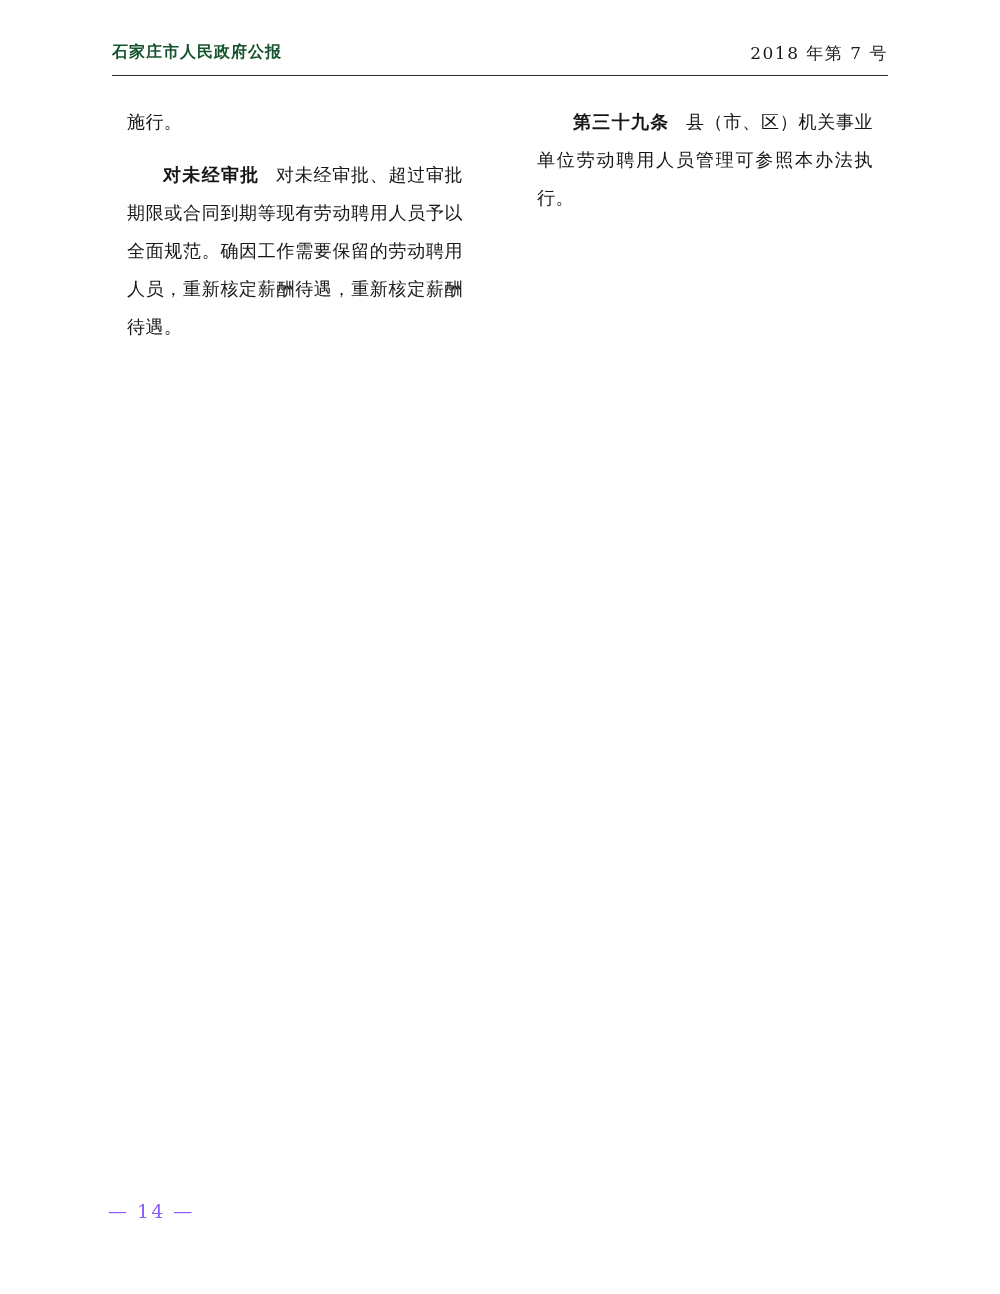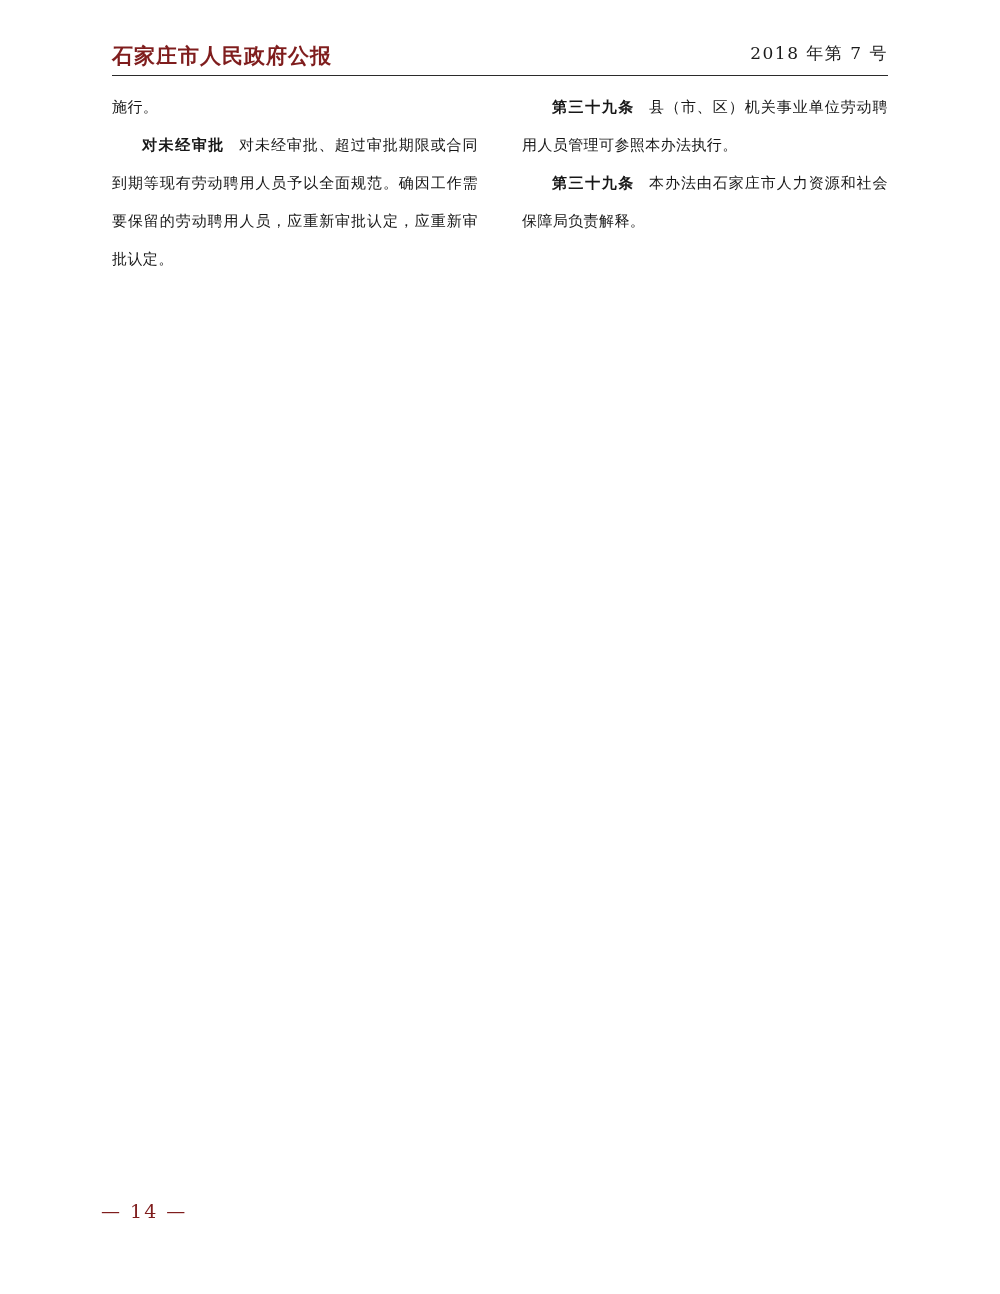--- a/index.html
+++ b/index.html
@@ -28,24 +28,24 @@
     left: 112px;
     top: 42px;
     width: 776px;
     height: 34px;
     display: flex;
     justify-content: space-between;
     align-items: flex-start;
   }
   .header-left {
     font-family: "DejaVu Serif", "Liberation Serif", serif;
-    font-size: 21px;
+    font-size: 16px;
     font-weight: 700;
     letter-spacing: 1px;
-    color: #7f1d1d;
+    color: #14532d;
     white-space: nowrap;
   }
   .header-right {
     font-family: "DejaVu Serif", "Liberation Serif", serif;
     font-size: 17px;
     letter-spacing: 1.5px;
     color: #1b1b1b;
     white-space: nowrap;
     text-align: right;
   }
@@ -64,22 +64,22 @@
     left: 112px;
     top: 88px;
     width: 776px;
     display: flex;
     justify-content: space-between;
   }
   .col {
     width: 366px;
   }
   .col p {
-    margin: 0;
-    font-size: 15px;
+    margin: 15px;
+    font-size: 18px;
     line-height: 38px;
     text-align: justify;
     text-justify: inter-ideograph;
     letter-spacing: 0.4px;
     color: #171717;
   }
   .col p.indent {
     text-indent: 2em;
   }
   .col p .lead {
@@ -87,27 +87,27 @@
     letter-spacing: 1px;
   }
   .col p .gap {
     display: inline-block;
     width: 0.9em;
   }
 
   
   .folio {
     position: absolute;
-    left: 101px;
+    left: 108px;
     top: 1200px;
     width: 180px;
     font-family: "DejaVu Serif", "Liberation Serif", serif;
     font-size: 19px;
     letter-spacing: 2px;
-    color: #7f1d1d;
+    color: #8b5cf6;
     white-space: nowrap;
   }
 </style>
 </head>
 <body>
 
 <div class="page">
 
   <div class="header">
     <span class="header-left">石家庄市人民政府公报</span>
@@ -115,30 +115,27 @@
   </div>
   <div class="header-rule"></div>
 
   <div class="columns">
 
     <div class="col">
       <p>
         <span>施行。</span>
       </p>
       <p class="indent">
-        <span class="lead">对未经审批</span><span class="gap"></span><span>对未经审批、超过审批期限或合同到期等现有劳动聘用人员予以全面规范。确因工作需要保留的劳动聘用人员，应重新审批认定，应重新审批认定。</span>
+        <span class="lead">对未经审批</span><span class="gap"></span><span>对未经审批、超过审批期限或合同到期等现有劳动聘用人员予以全面规范。确因工作需要保留的劳动聘用人员，重新核定薪酬待遇，重新核定薪酬待遇。</span>
       </p>
     </div>
 
     <div class="col">
       <p class="indent">
         <span class="lead">第三十九条</span><span class="gap"></span><span>县（市、区）机关事业单位劳动聘用人员管理可参照本办法执行。</span>
-      </p>
-      <p class="indent">
-        <span class="lead">第三十九条</span><span class="gap"></span><span>本办法由石家庄市人力资源和社会保障局负责解释。</span>
       </p>
     </div>
 
   </div>
 
   <div class="folio">—  14  —</div>
 
 </div>
 
 </body></html>

